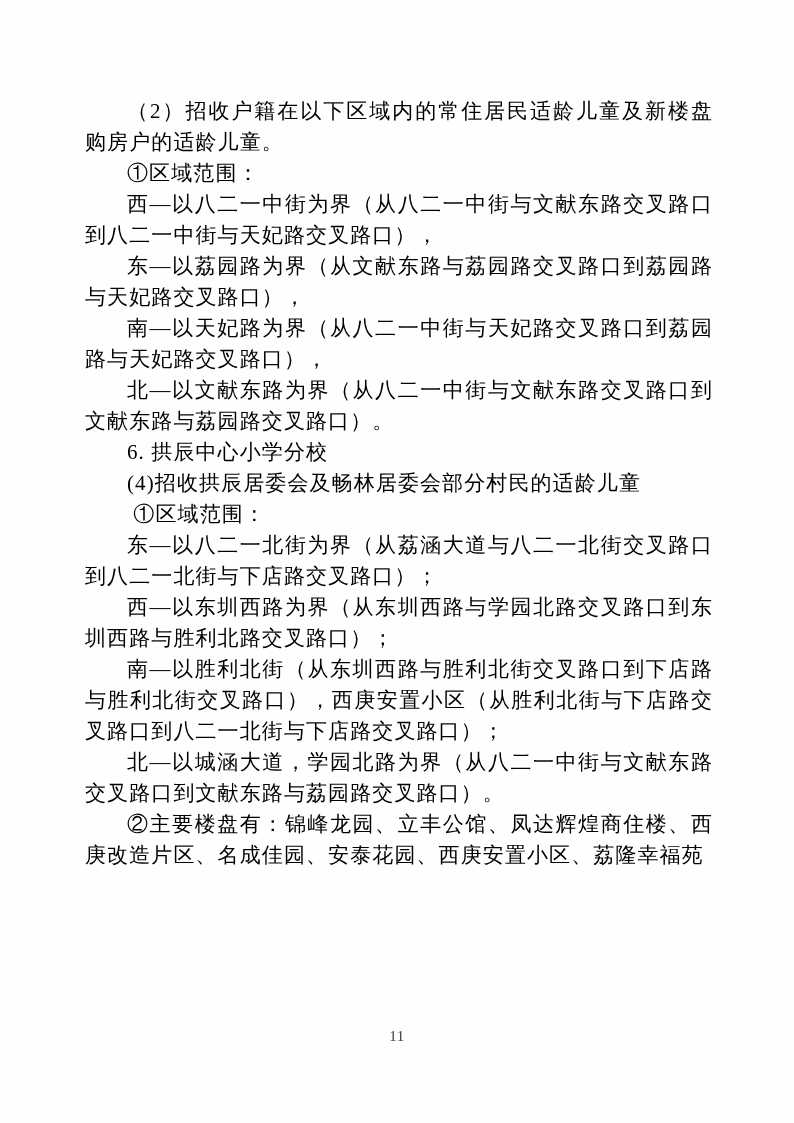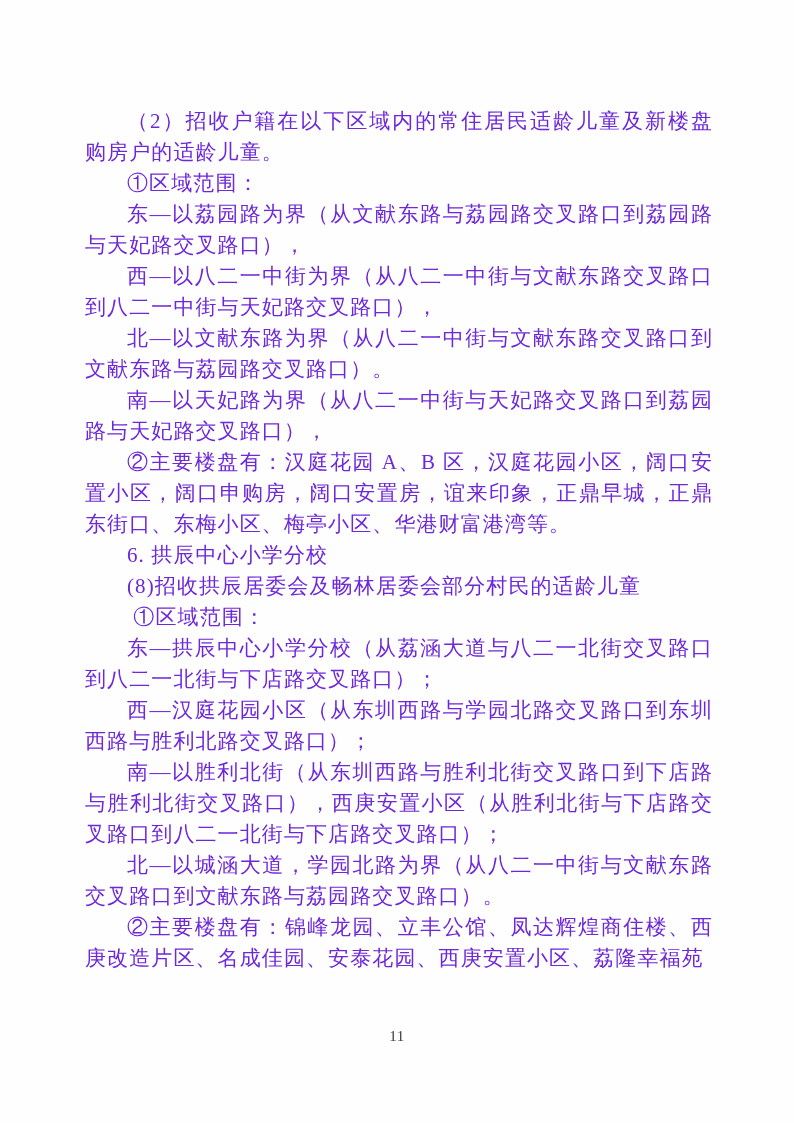--- a/index.html
+++ b/index.html
@@ -11,23 +11,23 @@
     position: relative;
     width: 794px;
     height: 1123px;
     background: #fefefe;
     overflow: hidden;
     font-family: "Liberation Serif", "DejaVu Serif", serif;
   }
   .content {
     position: absolute;
     left: 85px;
-    top: 106px;
+    top: 96px;
     width: 628px;
-    color: #6d28d9;
+    color: #000000;
     font-size: 21px;
     line-height: 31px;
     letter-spacing: 1.1px;
     text-align: justify;
   }
   .content p {
     margin: 0;
     padding: 0;
     text-indent: 2em;
     word-break: break-all;
@@ -44,30 +44,29 @@
     font-family: "Liberation Serif", "DejaVu Serif", serif;
   }
 </style>
 </head>
 <body>
 
 <div class="page">
   <div class="content">
       <p>（2）招收户籍在以下区域内的常住居民适龄儿童及新楼盘购房户的适龄儿童。</p>
       <p>①区域范围：</p>
+      <p>西—以八二一中街为界（从八二一中街与文献东路交叉路口到八二一中街与天妃路交叉路口），</p>
       <p>东—以荔园路为界（从文献东路与荔园路交叉路口到荔园路与天妃路交叉路口），</p>
-      <p>西—以八二一中街为界（从八二一中街与文献东路交叉路口到八二一中街与天妃路交叉路口），</p>
+      <p>南—以天妃路为界（从八二一中街与天妃路交叉路口到荔园路与天妃路交叉路口），</p>
       <p>北—以文献东路为界（从八二一中街与文献东路交叉路口到文献东路与荔园路交叉路口）。</p>
-      <p>南—以天妃路为界（从八二一中街与天妃路交叉路口到荔园路与天妃路交叉路口），</p>
-      <p>②主要楼盘有：汉庭花园 A、B 区，汉庭花园小区，阔口安置小区，阔口申购房，阔口安置房，谊来印象，正鼎早城，正鼎东街口、东梅小区、梅亭小区、华港财富港湾等。</p>
       <p>6. 拱辰中心小学分校</p>
-      <p>(8)招收拱辰居委会及畅林居委会部分村民的适龄儿童</p>
+      <p>(4)招收拱辰居委会及畅林居委会部分村民的适龄儿童</p>
       <p>&nbsp;①区域范围：</p>
-      <p>东—拱辰中心小学分校（从荔涵大道与八二一北街交叉路口到八二一北街与下店路交叉路口）；</p>
-      <p>西—汉庭花园小区（从东圳西路与学园北路交叉路口到东圳西路与胜利北路交叉路口）；</p>
+      <p>东—以八二一北街为界（从荔涵大道与八二一北街交叉路口到八二一北街与下店路交叉路口）；</p>
+      <p>西—以东圳西路为界（从东圳西路与学园北路交叉路口到东圳西路与胜利北路交叉路口）；</p>
       <p>南—以胜利北街（从东圳西路与胜利北街交叉路口到下店路与胜利北街交叉路口），西庚安置小区（从胜利北街与下店路交叉路口到八二一北街与下店路交叉路口）；</p>
       <p>北—以城涵大道，学园北路为界（从八二一中街与文献东路交叉路口到文献东路与荔园路交叉路口）。</p>
       <p>②主要楼盘有：锦峰龙园、立丰公馆、凤达辉煌商住楼、西庚改造片区、名成佳园、安泰花园、西庚安置小区、荔隆幸福苑</p>
     </div>
   <div class="page-footer">
     <span>11</span>
   </div>
 </div>
 
 </body></html>

